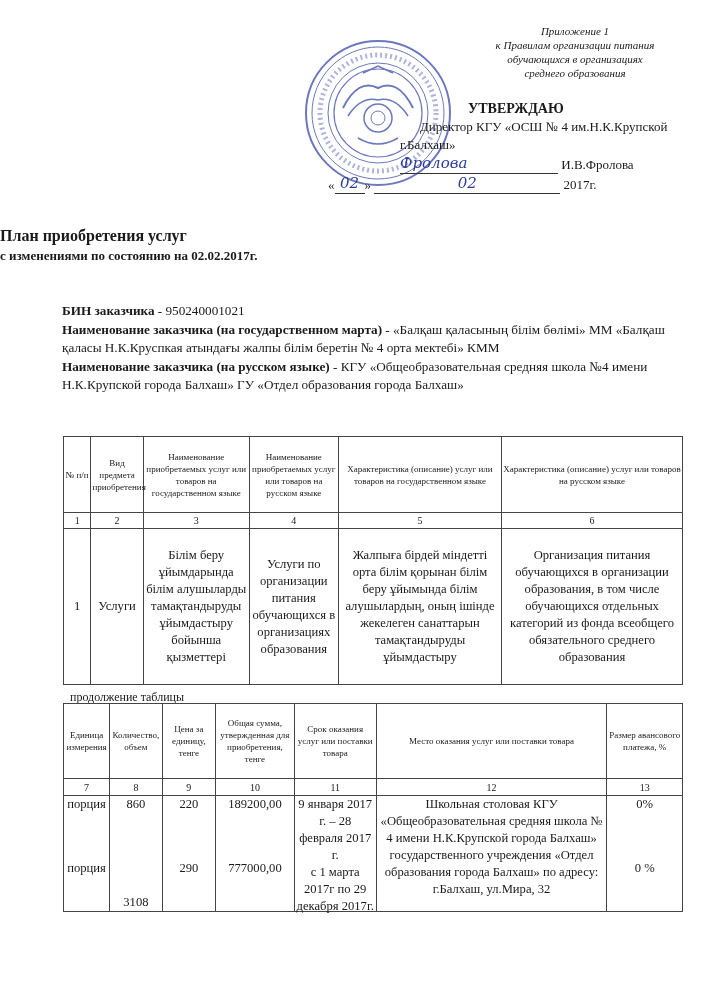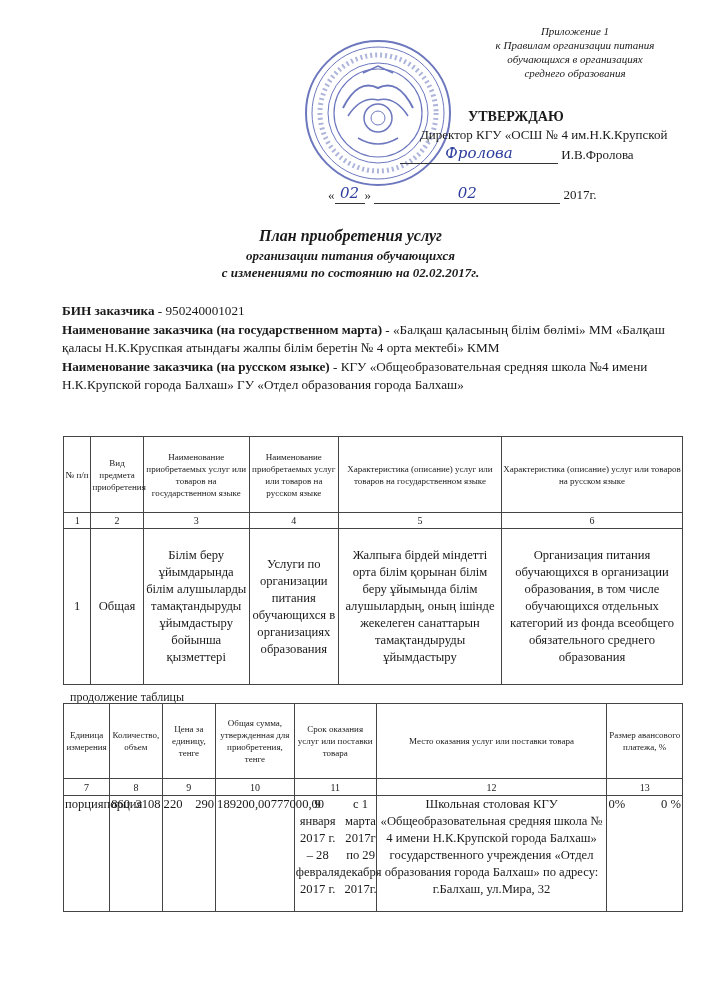--- a/index.html
+++ b/index.html
@@ -2,44 +2,44 @@
 <html><head>
 <meta charset="utf-8">
 <style>
   html, body { margin: 0; padding: 0; background: #ffffff; }
   body { width: 701px; height: 1000px; position: relative; overflow: hidden;
          font-family: "Liberation Serif", "DejaVu Serif", serif; color: #1a1a1a; }
   .abs { position: absolute; }
   .appendix { left: 440px; top: 24px; width: 270px; text-align: center;
               font-style: italic; font-size: 11px; line-height: 14px; }
   .appendix div { white-space: nowrap; }
-  .approve { left: 420px; top: 108px; width: 281px; font-size: 13px; line-height: 18px; }
+  .approve { left: 420px; top: 100px; width: 281px; font-size: 13px; line-height: 18px; }
   .approve .t { font-weight: bold; font-size: 14px; margin-left: 48px; }
   .approve .line { white-space: nowrap; }
   .sigline { display: inline-block; border-bottom: 1px solid #333; vertical-align: bottom; }
   .handwrite { font-family: "DejaVu Serif", serif; font-style: italic; color: #2c3c9c; font-size: 15px; }
   .stamp { left: 303px; top: 38px; width: 150px; height: 150px; }
-  .titleblock { left: 0; top: 225px; width: 701px; text-align: center; font-weight: bold; font-style: italic; }
+  .titleblock { left: 0; top: 225px; width: 701px; text-align: left; font-weight: bold; }
   .titleblock .t1 { font-size: 16px; line-height: 22px; }
   .titleblock .t2 { font-size: 13px; line-height: 17px; }
   .info { left: 62px; top: 302px; width: 620px; font-size: 13.2px; line-height: 18.5px; }
   .info b { font-weight: bold; }
   table { border-collapse: collapse; position: absolute; table-layout: fixed; }
   td, th { border: 1px solid #444; text-align: center; vertical-align: middle; padding: 0 1px;
            font-weight: normal; }
   #t1 { left: 63px; top: 436px; width: 620px; }
   #t1 th { font-size: 9px; line-height: 12px; height: 75px; }
   #t1 .num td { font-size: 10px; height: 15px; }
   #t1 .row td { font-size: 12.6px; line-height: 17px; height: 155px; }
   .cont { left: 70px; top: 690px; font-size: 12px; }
   #t2 { left: 63px; top: 703px; width: 620px; }
   #t2 th { font-size: 9px; line-height: 12px; height: 74px; }
   #t2 .num td { font-size: 10px; height: 16px; }
   #t2 .row td { font-size: 12.6px; line-height: 17px; vertical-align: top; }
-  .cellpair { display: flex; flex-direction: row; justify-content: space-between; height: 115px; }
+  .cellpair { display: flex; flex-direction: column; justify-content: space-between; height: 115px; }
 </style>
 </head>
 <body>
 
 <div class="abs appendix">
   <div>Приложение 1</div>
   <div>к Правилам организации питания</div>
   <div>обучающихся в организациях</div>
   <div>среднего образования</div>
 </div>
@@ -56,36 +56,36 @@
     <path d="M45 78 Q58 58 75 62 Q92 58 105 78" stroke-width="1.5"></path>
     <path d="M60 35 L75 28 L90 35" stroke-width="1.5"></path>
     <path d="M55 100 Q75 112 95 100" stroke-width="1.5"></path>
     <circle cx="75" cy="75" r="58" stroke-width="5" stroke-dasharray="2 3" opacity="0.55"></circle>
   </g>
 </svg>
 
 <div class="abs approve">
   <div class="t">УТВЕРЖДАЮ</div>
   <div class="line">Директор КГУ «ОСШ № 4 им.Н.К.Крупской</div>
+  <div class="line" style="margin-left:-20px;">г.Балхаш»</div>
   <div class="line" style="margin-left:-20px;">
-    <span class="sigline" style="width:158px; text-align:center;">
+    <span class="sigline" style="width:158px; ">
       <span class="handwrite">Фролова</span>
     </span>
     <span>И.В.Фролова</span>
   </div>
-  <div class="line" style="margin-left:-92px;margin-top:20px;">
+  <div class="line" style="margin-left:-92px;">
     <span>«</span><span class="sigline" style="width:30px; text-align:center;"><span class="handwrite">02</span></span><span>»</span>
     <span class="sigline" style="width:186px; text-align:center;"><span class="handwrite">02</span></span>
     <span>2017г.</span>
   </div>
 </div>
 
 <div class="abs titleblock">
   <div class="t1">План приобретения услуг</div>
-  <div class="t2">организации питания обучающихся</div>
   <div class="t2">с изменениями по состоянию на 02.02.2017г.</div>
 </div>
 
 <div class="abs info">
   <div><b>БИН заказчика</b><span> - 950240001021</span></div>
   <div><b>Наименование заказчика (на государственном марта)</b><span> - «Балқаш қаласының білім бөлімі» ММ «Балқаш қаласы Н.К.Круспкая атындағы жалпы білім беретін № 4 орта мектебі» КММ</span></div>
   <div><b>Наименование заказчика (на русском языке)</b><span> - КГУ  «Общеобразовательная  средняя школа №4 имени Н.К.Крупской города Балхаш» ГУ «Отдел образования города Балхаш»</span></div>
 </div>
 
 <table id="t1">
@@ -109,21 +109,21 @@
   <tr class="num">
     <td>1</td>
     <td>2</td>
     <td>3</td>
     <td>4</td>
     <td>5</td>
     <td>6</td>
   </tr>
   <tr class="row">
     <td>1</td>
-    <td>Общая</td>
+    <td>Услуги</td>
     <td>Білім беру ұйымдарында білім алушыларды тамақтандыруды ұйымдастыру бойынша қызметтері</td>
     <td>Услуги по организации питания обучающихся в организациях образования</td>
     <td>Жалпыға бірдей міндетті орта білім қорынан білім беру ұйымында білім алушылардың, оның ішінде жекелеген санаттарын тамақтандыруды ұйымдастыру</td>
     <td>Организация питания обучающихся в организации образования, в том числе обучающихся отдельных категорий из фонда всеобщего обязательного среднего образования</td>
   </tr>
 </tbody>
   </table>
 
 <div class="abs cont">продолжение таблицы</div>
 

